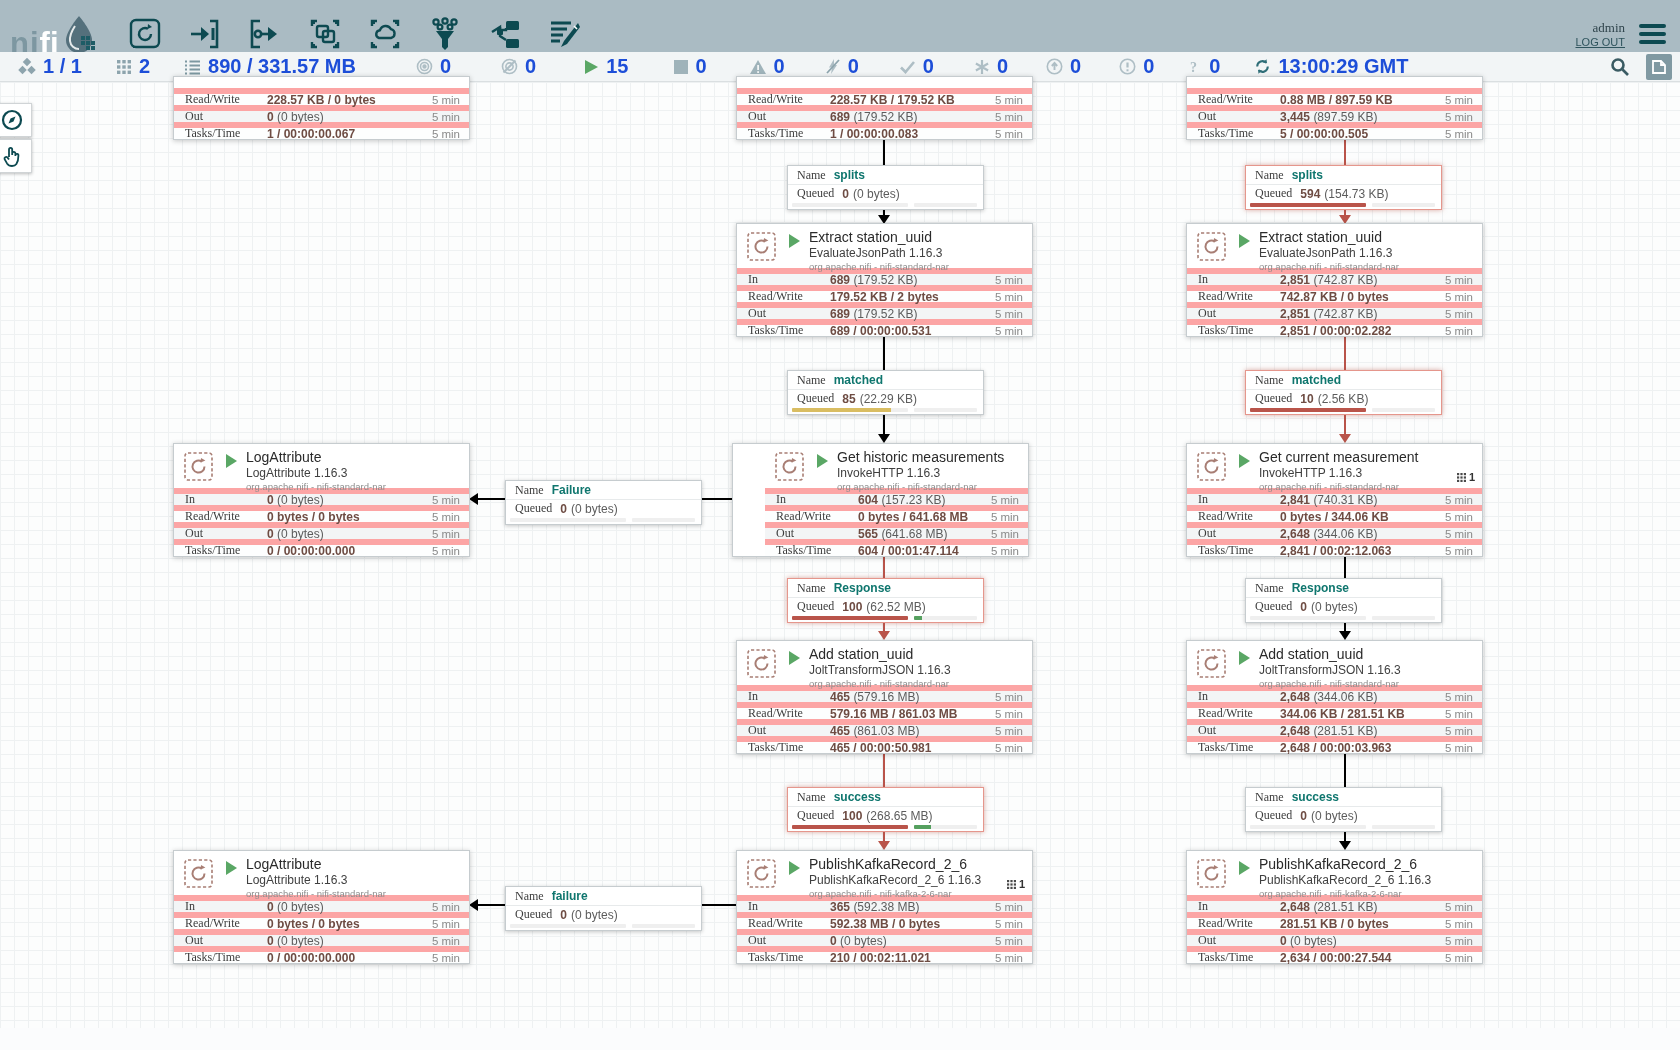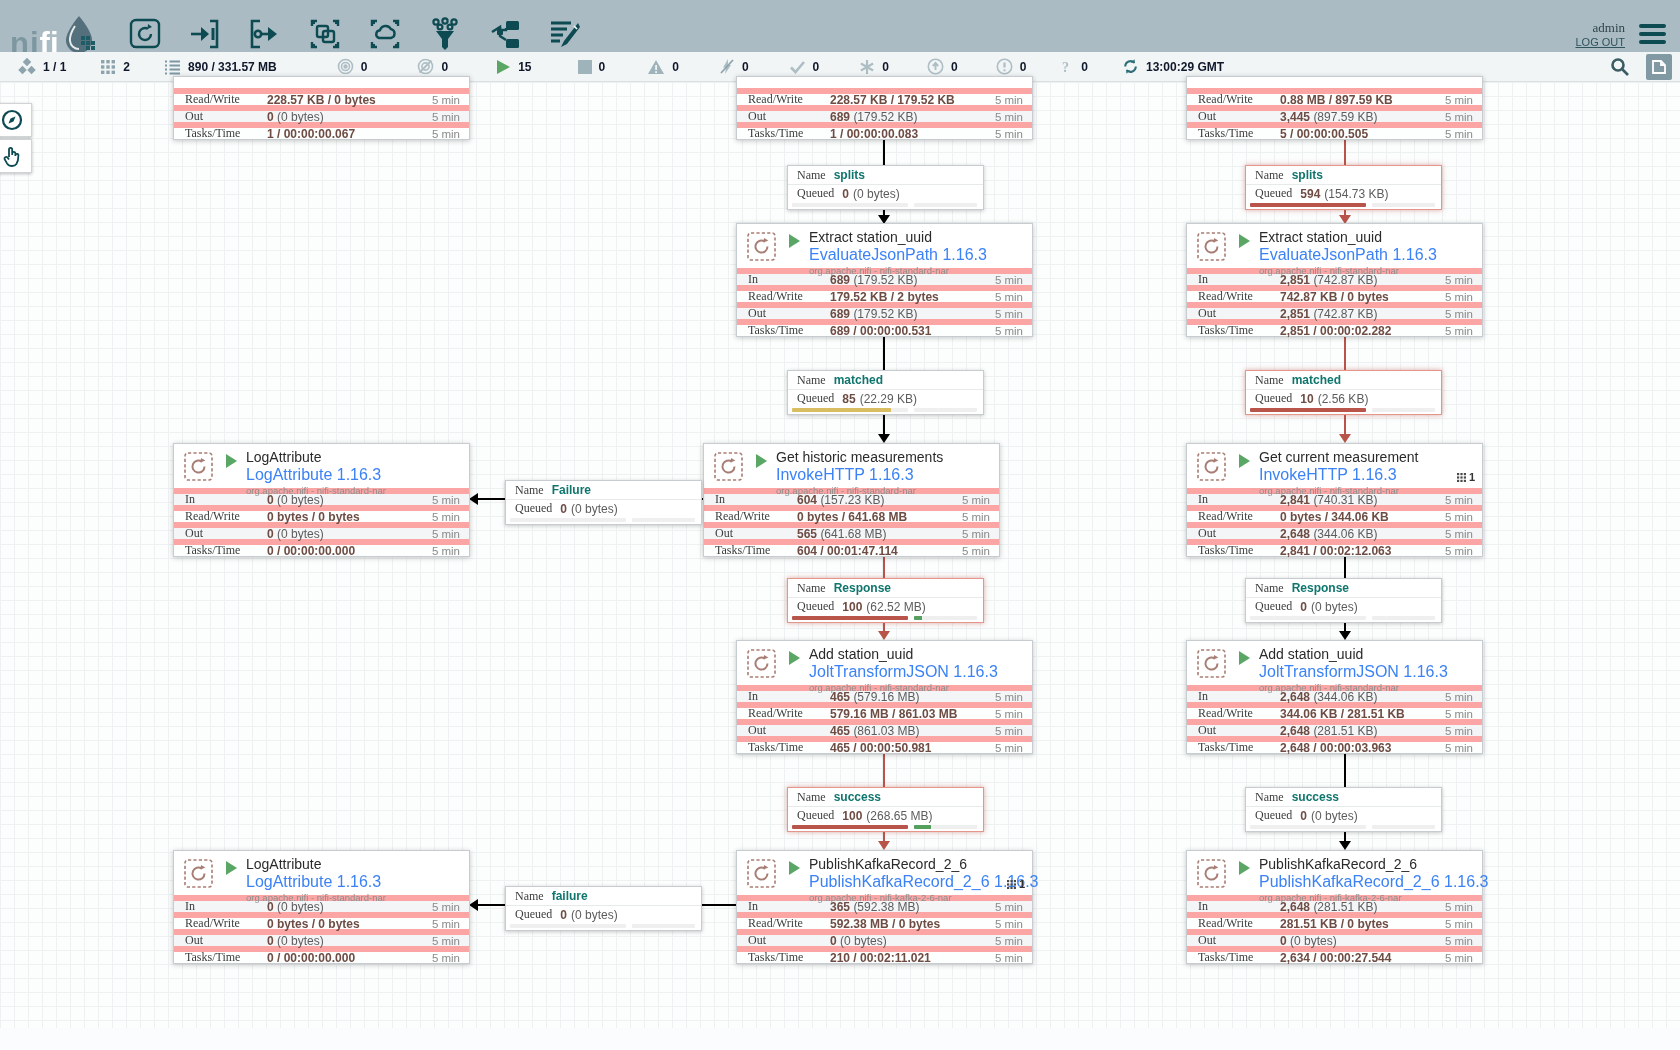--- a/index.html
+++ b/index.html
@@ -21,21 +21,21 @@
   #user-name { font-size:13px; color:#30454d; font-family:"Liberation Serif",serif; }
   #logout { font-size:11px; color:#2f545d; text-decoration:underline; cursor:pointer; }
   #hamburger { cursor:pointer; }
   #hamburger div { width:27px; height:4px; background:#0d4a51; border-radius:2px; margin:4px 0; }
 
   
   #statusbar { position:absolute; left:0; top:52px; width:100%; height:30px;
     background:#f2f5f6; border-bottom:1px solid #dadfe1; display:flex; align-items:center;
     padding-left:18px; }
   .sitem { display:flex; align-items:center; gap:7px; }
-  .sval { font-size:12px; font-weight:bold; color:#0f172a; }
+  .sval { font-size:20px; font-weight:bold; color:#1d4ed8; }
   #statusbar svg { display:block; }
   #sb-right { margin-left:auto; display:flex; align-items:center; gap:16px; margin-right:8px; }
   #settings-tile { width:26px; height:26px; background:#8099a2; border-radius:2px;
     display:flex; align-items:center; justify-content:center; cursor:pointer; }
 
   
   #canvas { position:absolute; left:0; top:82px; width:1680px; height:946px;
     background-color:#fcfdfd;
     background-image:linear-gradient(#eef1f2 1px, transparent 1px),
                      linear-gradient(90deg,#eef1f2 1px, transparent 1px);
@@ -48,21 +48,21 @@
 
   
   .proc, .partial { position:absolute; width:297px; background:#fff;
     border:1px solid #c6cccf; box-shadow:0 1px 5px rgba(0,0,0,.22); z-index:3; }
   .phead { position:relative; height:44px; display:flex; align-items:flex-start; padding:6px 8px 0 9px; }
   .stamp { margin-top:1px; }
   .play { width:0; height:0; border-top:7px solid transparent; border-bottom:7px solid transparent;
     border-left:11px solid #5aa765; margin:4px 9px 0 12px; }
   .ptxt { line-height:1; min-width:0; }
   .ptitle { font-size:14px; color:#2a2a2a; white-space:nowrap; }
-  .ptype  { font-size:16px; color:#3b82f6; margin-top:3px; white-space:nowrap; }
+  .ptype  { font-size:12px; color:#404040; margin-top:3px; white-space:nowrap; }
   .porg   { font-size:9.5px; color:#8d8d8d; margin-top:3px; white-space:nowrap; }
   .badge { position:absolute; right:7px; top:27px; display:flex; align-items:center; gap:3px; }
   .badge b { font-size:11px; color:#333; font-weight:bold; }
   .prow { display:flex; align-items:center; height:17px; font-size:12px; border-top:6px solid #fca5a5; }
   .prow:first-of-type { border-top:1px solid #d7dbdd; }
   .prow.odd { background:#f3f5f6; }
   .prow.even { background:#fdfefe; }
   .rl { width:93px; padding-left:11px; color:#3c3c3c; font-family:"Liberation Serif","DejaVu Serif",serif; }
   .rv { flex:1; white-space:nowrap; color:#5c5c5c; }
   .rv b { color:#6e4c43; font-weight:bold; }
@@ -528,21 +528,21 @@
           <span class="rl">Out</span>
           <span class="rv"><b>689</b> <span>(179.52 KB)</span></span>
           <span class="rwin">5 min</span>
         </div>
         <div class="prow even">
           <span class="rl">Tasks/Time</span>
           <span class="rv"><b>689 / 00:00:00.531</b></span>
           <span class="rwin">5 min</span>
         </div>
       </div>
-    <div class="proc" style="left:703px;  top:361px;">
+    <div class="proc" style="left:732px;  top:361px;padding-left:32px;">
         <div class="phead">
           <span class="stamp"><svg width="31" height="31" viewBox="0 0 31 31" fill="none">
               <rect x="2" y="2" width="27" height="27" rx="3" stroke="#a87e74" stroke-width="1.6" stroke-dasharray="3.2 2.2"></rect>
               <path d="M21.5 15.5 a6 6 0 1 1 -2.6 -4.9" stroke="#a87e74" stroke-width="2"></path>
               <path d="M18 7 l4.4 2.6 -4.8 2 z" fill="#a87e74"></path>
             </svg></span>
           <span class="play"></span>
           <div class="ptxt">
             <div class="ptitle">Get historic measurements</div>
             <div class="ptype">InvokeHTTP 1.16.3</div>

